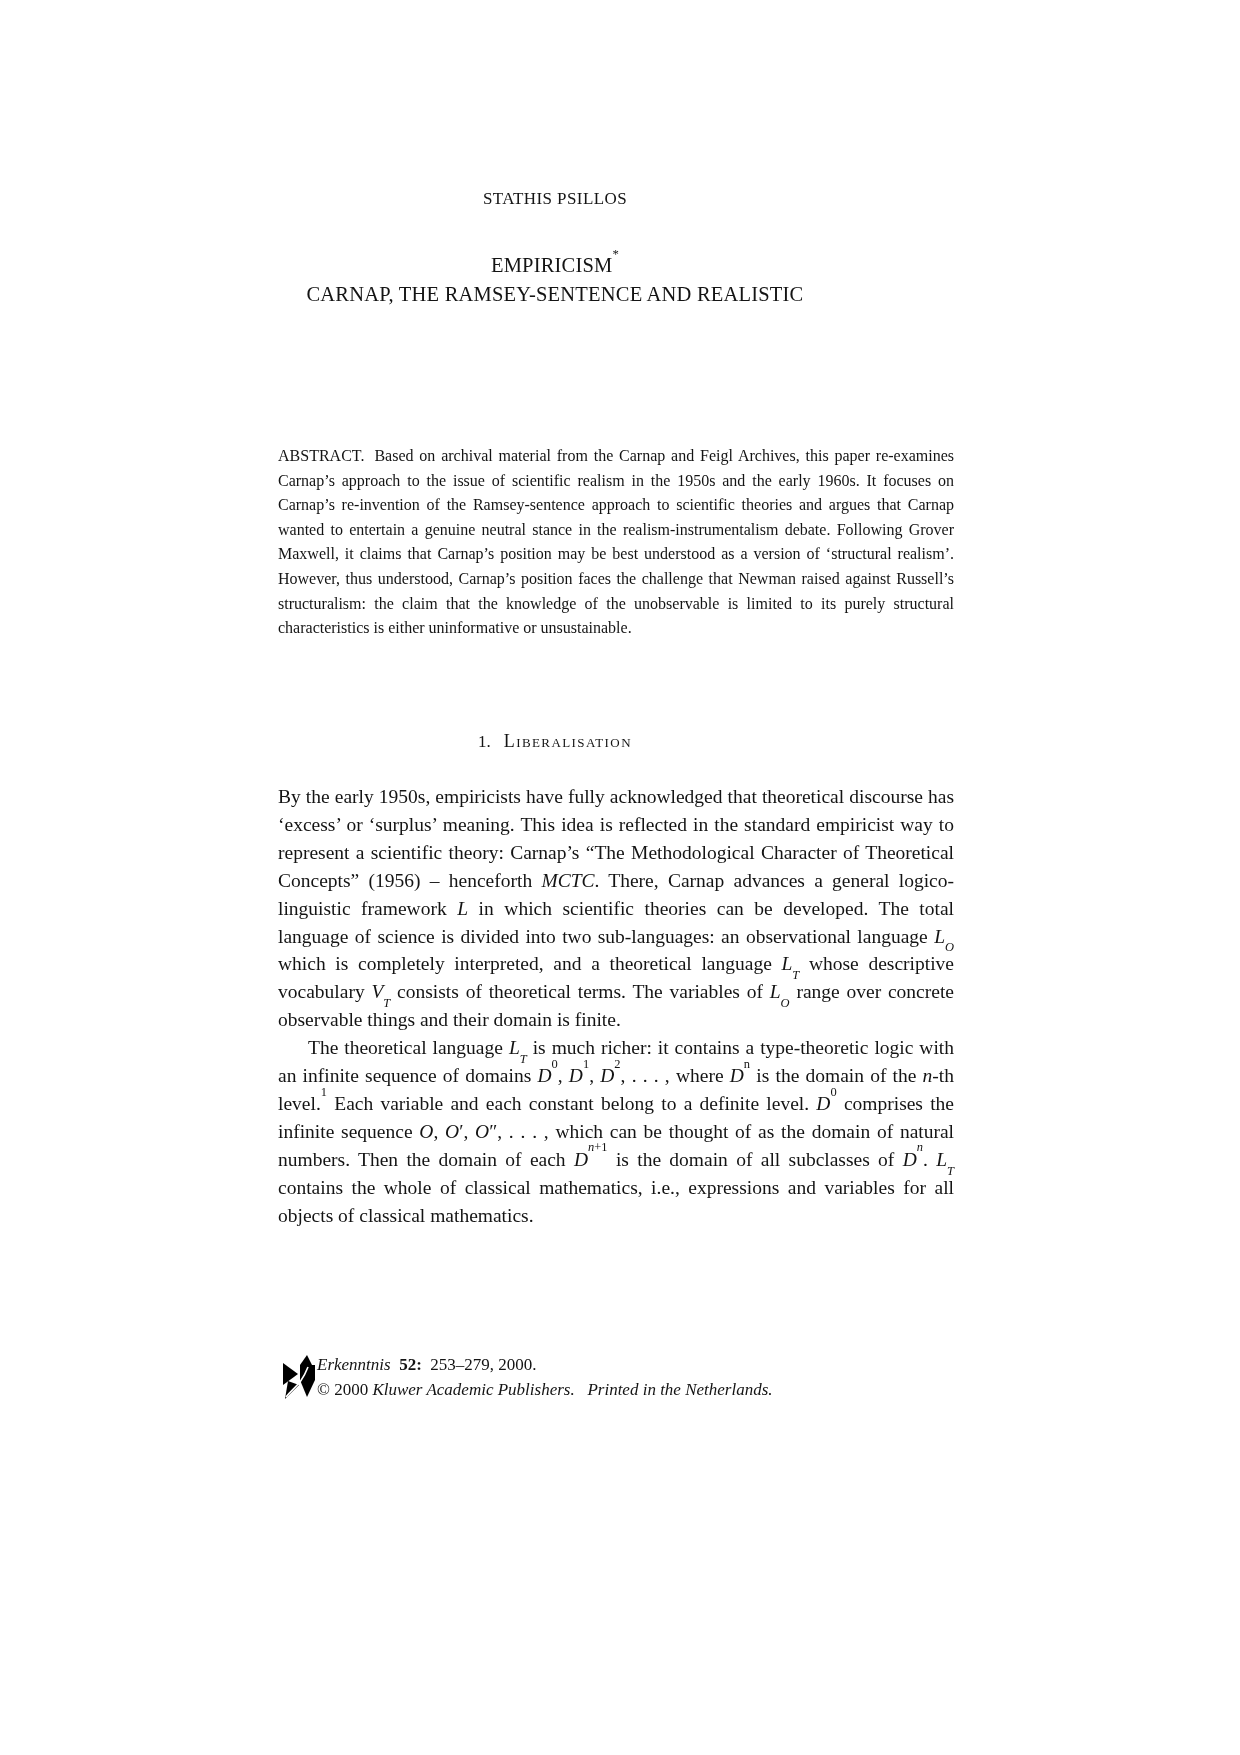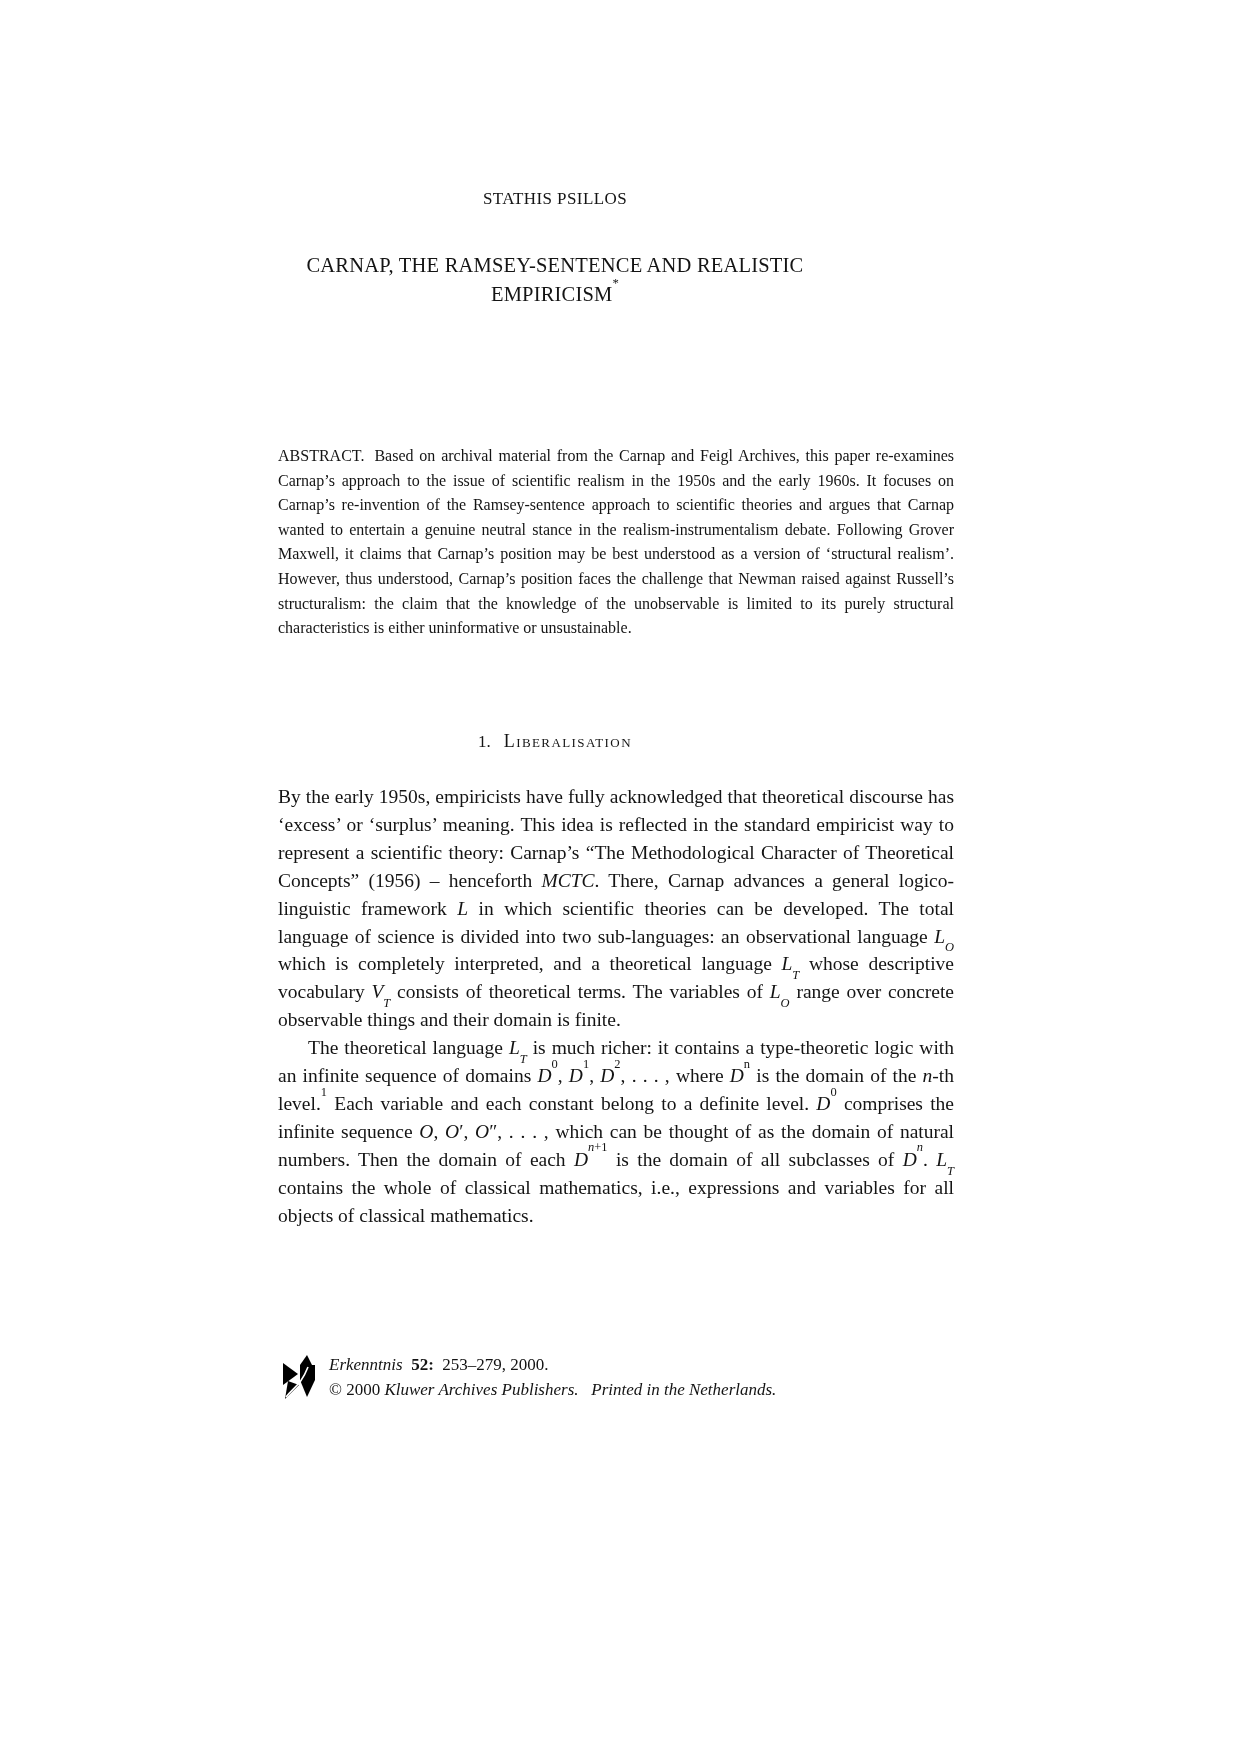--- a/index.html
+++ b/index.html
@@ -47,35 +47,35 @@
   }
   .article-body sub{
     font-size:64%; line-height:0; position:relative; top:0.32em;
   }
   .journal-footer{
     position:absolute; top:1353px; left:281px;
     display:flex; align-items:flex-start;
   }
   .logo-box{ width:36px; height:50px; margin-top:2px; }
   .footer-text{
-    margin-left:12px; font-size:17px; line-height:24.8px;
+    font-size:17px; line-height:24.8px;
   }
   i{ font-style:italic; }
   b{ font-weight:bold; }
 </style>
 </head>
 <body>
 
 <div class="page">
 
   <div class="author-block">STATHIS PSILLOS</div>
 
   <div class="title-block">
+    <div><span>EMPIRICISM</span><sup>*</sup></div>
     <div>CARNAP, THE RAMSEY-SENTENCE AND REALISTIC</div>
-    <div><span>EMPIRICISM</span><sup>*</sup></div>
   </div>
 
   <div class="abstract-block">
     <span class="abstract-label">ABSTRACT.</span><span>Based on archival material from the Carnap and Feigl Archives, this paper re-examines Carnap’s approach to the issue of scientific realism in the 1950s and the early 1960s. It focuses on Carnap’s re-invention of the Ramsey-sentence approach to scientific theories and argues that Carnap wanted to entertain a genuine neutral stance in the realism-instrumentalism debate. Following Grover Maxwell, it claims that Carnap’s position may be best understood as a version of ‘structural realism’. However, thus understood, Carnap’s position faces the challenge that Newman raised against Russell’s structuralism: the claim that the knowledge of the unobservable is limited to its purely structural characteristics is either uninformative or unsustainable.</span>
   </div>
 
   <div class="section-heading">
     <span class="section-number">1.</span><span class="section-title">Liberalisation</span>
   </div>
 
@@ -92,17 +92,17 @@
           <polygon points="4,44 18,30 7,26"></polygon>
           <polygon points="19,10 34,10 34,25 19,25"></polygon>
           <polygon points="19,25 34,25 26,42"></polygon>
           <polygon points="19,10 26,0 31,10"></polygon>
         </g>
         <path d="M5,42 C 13,32 20,30 27,12" fill="none" stroke="#ffffff" stroke-width="1.6"></path>
       </svg>
     </div>
     <div class="footer-text">
       <div><i>Erkenntnis</i> <b>52:</b> 253–279, 2000.</div>
-      <div>© 2000 <i>Kluwer Archives Publishers.  Printed in the Netherlands.</i></div>
+      <div>© 2000 <i>Kluwer Academic Publishers.  Printed in the Netherlands.</i></div>
     </div>
   </div>
 
 </div>
 
 </body></html>

